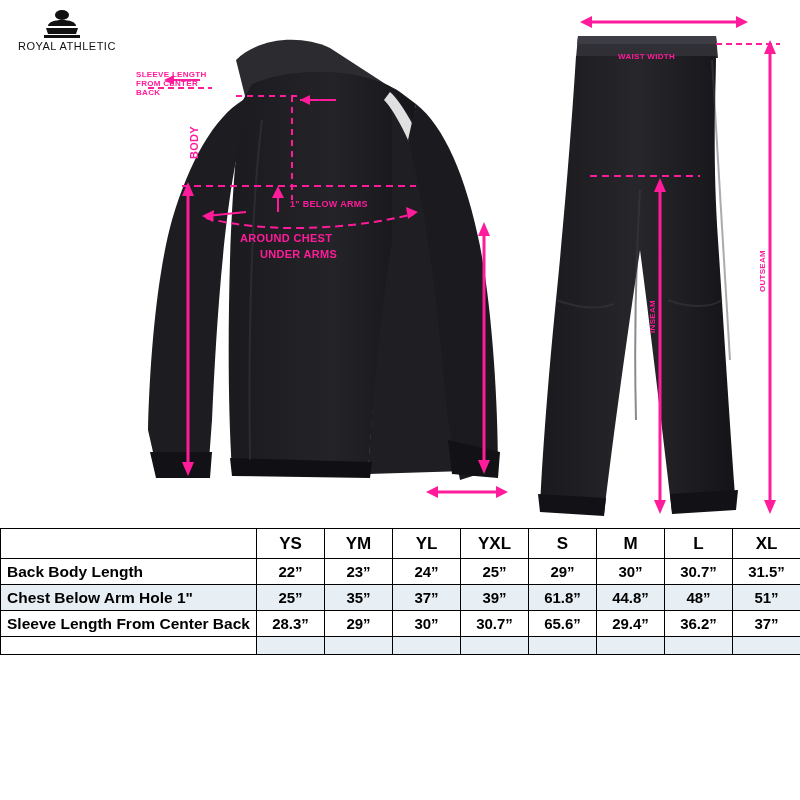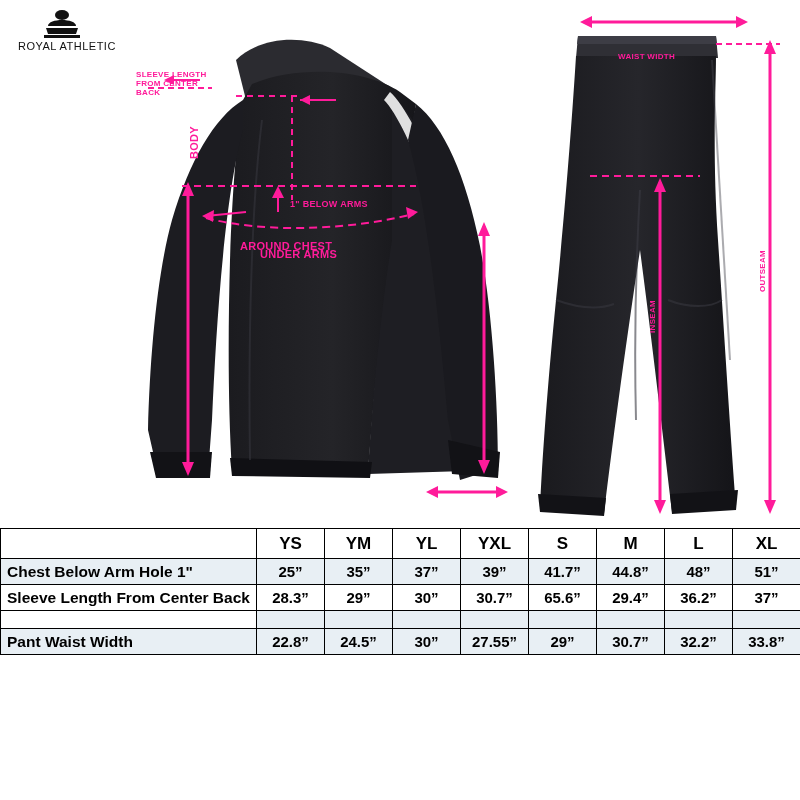--- a/index.html
+++ b/index.html
@@ -189,21 +189,21 @@
         <line x1="590" y1="176" x2="700" y2="176" stroke-width="2" stroke-dasharray="7 5"></line>
       </g>
     </svg>
 
     <div class="ann tiny" style="left:136px; top:70px; width:76px;">SLEEVE LENGTH FROM CENTER BACK</div>
 
     <div class="ann mid vert" style="left:188px; top:126px;">BODY</div>
 
     <div class="ann small" style="left:290px; top:199px;">1" BELOW ARMS</div>
 
-    <div class="ann mid" style="left:240px; top:240px;">AROUND CHEST</div>
+    <div class="ann mid" style="left:240px; top:232px;">AROUND CHEST</div>
     <div class="ann mid" style="left:260px; top:248px;">UNDER ARMS</div>
 
     <div class="ann tiny" style="left:618px; top:12px;margin-top:40px;">WAIST WIDTH</div>
 
     <div class="ann tiny vert" style="left:758px; top:250px;">OUTSEAM</div>
 
     <div class="ann tiny vert" style="left:648px; top:300px;">INSEAM</div>
   </div>
 
   <div class="tbl-wrap">
@@ -227,27 +227,39 @@
           <th>YL</th>
           <th>YXL</th>
           <th>S</th>
           <th>M</th>
           <th>L</th>
           <th>XL</th>
 
         </tr>
       </thead>
       <tbody>
+        <tr>
+          <td class="label">Back Body Length</td>
+          <td>22”</td>
+          <td>23”</td>
+          <td>24”</td>
+          <td>25”</td>
+          <td>29”</td>
+          <td>30”</td>
+          <td>30.7”</td>
+          <td>31.5”</td>
+
+        </tr>
         <tr class="alt">
           <td class="label">Chest Below Arm Hole 1"</td>
           <td>25”</td>
           <td>35”</td>
           <td>37”</td>
           <td>39”</td>
-          <td>41.7”</td>
+          <td>61.8”</td>
           <td>44.8”</td>
           <td>48”</td>
           <td>51”</td>
 
         </tr>
         <tr>
           <td class="label">Sleeve Length From Center Back</td>
           <td>28.3”</td>
           <td>29”</td>
           <td>30”</td>
@@ -263,29 +275,17 @@
           <td class="alt2"></td>
           <td class="alt2"></td>
           <td class="alt2"></td>
           <td class="alt2"></td>
           <td class="alt2"></td>
           <td class="alt2"></td>
           <td class="alt2"></td>
           <td class="alt2"></td>
 
         </tr>
-        <tr class="alt">
-          <td class="label">Pant Waist Width</td>
-          <td>22.8”</td>
-          <td>24.5”</td>
-          <td>30”</td>
-          <td>27.55”</td>
-          <td>29”</td>
-          <td>30.7”</td>
-          <td>32.2”</td>
-          <td>33.8”</td>
-
-        </tr>
       </tbody>
     </table>
   </div>
 
 </div>
 
 </body></html>

